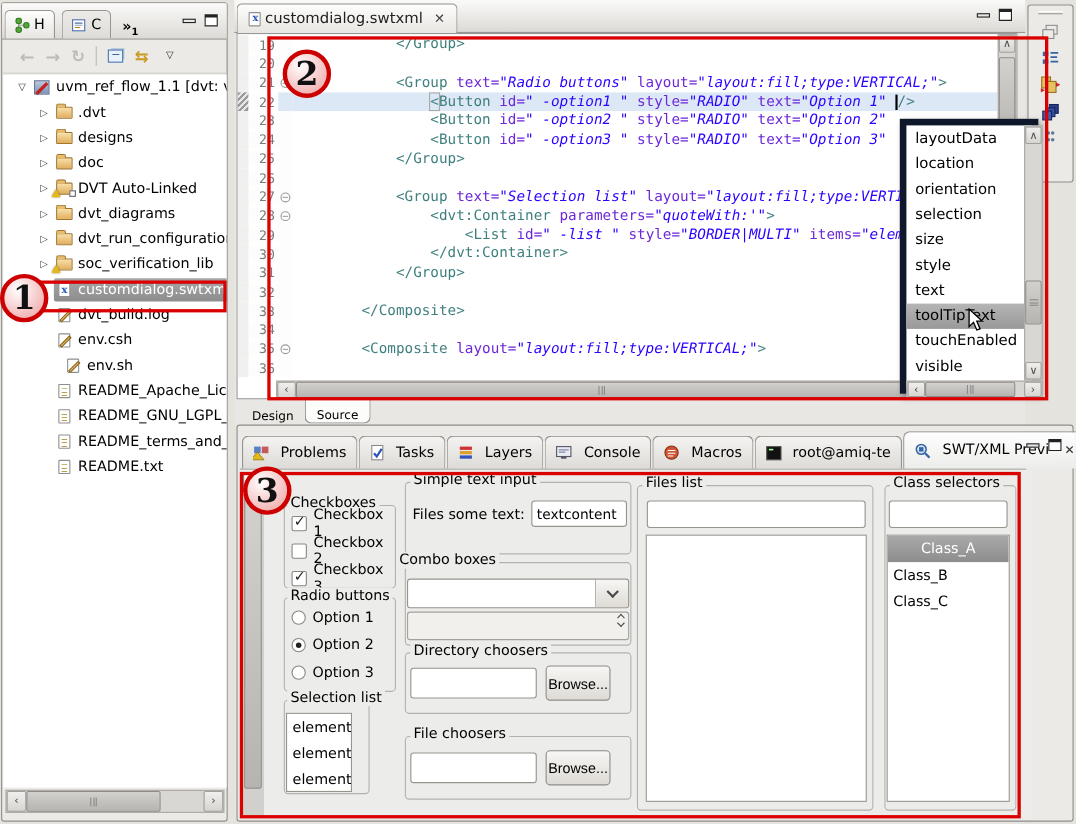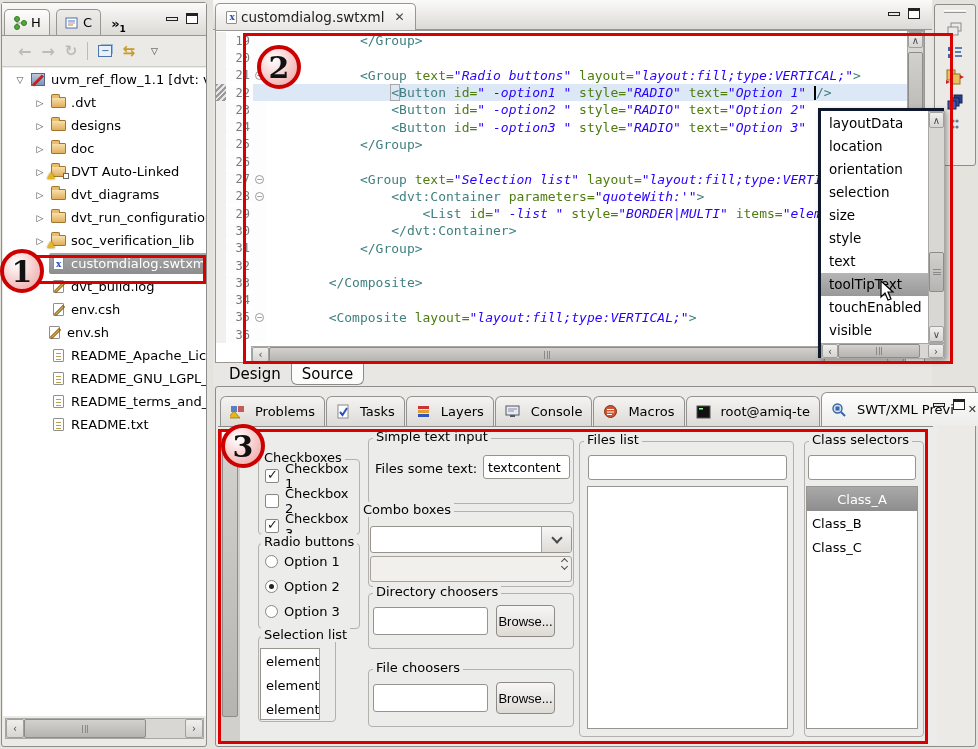--- a/index.html
+++ b/index.html
@@ -37,31 +37,31 @@
   
   .codewrap{background:#fff;border:1px solid #9a9896}
   .cline{display:flex;height:17.3px;align-items:center}
   .ruler{width:10px;height:100%;flex:none;background:#f1f0ee}
   .ruler.marked{background:repeating-linear-gradient(135deg,#9a9a9a 0 2px,#e6e6e6 2px 4px)}
   .lnum{width:27px;flex:none;text-align:right;padding-right:3px;color:#7a7a7c;font:12px "DejaVu Sans Mono",monospace;background:#fdfdfd}
   .foldc{width:13px;flex:none;display:flex;justify-content:center;align-items:center;background:#fdfdfd;height:100%}
   .fold{width:9px;height:9px;border:1px solid #9a9a9a;border-radius:50%;color:#777;font-size:8px;line-height:7px;text-align:center;background:#fff}
   .ctext{flex:1;font:13px "DejaVu Sans Mono",monospace;white-space:pre;height:100%;display:flex;align-items:center}
   .cline.hl .ctext,.cline.hl .foldc{background:#dde8f6}
-  .s-t{color:#3f7f7f}.s-a{color:#4d7c0f}.s-v{color:#2a00ff;font-style:italic}.s-p{color:#000}
+  .s-t{color:#3f7f7f}.s-a{color:#6d28d9}.s-v{color:#2a00ff;font-style:italic}.s-p{color:#000}
   .bracket-box{outline:1px solid #a8a8a8}
   .caret{display:inline-block;width:2px;height:14px;background:#000;vertical-align:middle}
   
   .sb-track{background:#d9d7d3;border:1px solid #a9a7a3}
   .sb-thumb{background:linear-gradient(#d3d1cd,#b6b4b0);border:1px solid #8e8c88;border-radius:2px;position:absolute;display:flex;align-items:center;justify-content:center}
   .sb-btn{position:absolute;background:linear-gradient(#f0efed,#d7d5d1);border:1px solid #a0a09c;color:#4a4a4a;display:flex;align-items:center;justify-content:center;font-size:10px;border-radius:2px}
   .griph{display:flex;flex-direction:column;gap:1.5px}.griph i{width:8px;height:1px;background:#8a8a8a;display:block}
   .gripv{display:flex;gap:1.5px}.gripv i{width:1px;height:8px;background:#8a8a8a;display:block}
   
-  #popup{background:#fff;border:3px solid #0f172a;box-shadow:3px 3px 6px rgba(0,0,0,.35);z-index:50}
+  #popup{background:#fff;border:6px solid #0f172a;box-shadow:3px 3px 6px rgba(0,0,0,.35);z-index:50}
   .pitem{height:23.1px;display:flex;align-items:center;padding-left:8px;font-size:13.5px}
   .pitem.sel{background:linear-gradient(#b5b5b5,#999);}
   
   .btabbar{display:flex;align-items:flex-end;border-bottom:1px solid #8e8c88}
   .btab{display:inline-flex;align-items:center;gap:10px;padding:0 9px;height:30px;border:1px solid #949290;border-bottom:none;border-radius:6px 6px 0 0;background:linear-gradient(#f4f3f1,#dddbd7);margin-right:1px;white-space:nowrap}
   .btab.sel{height:34px;background:linear-gradient(#fefefe,#ececea)}
   .btab .closex{margin-left:4px;color:#333;font-size:11px}
   
   #preview{background:#ececea}
   .grp{position:absolute;border:1px solid #b3b1ad;border-radius:4px}
@@ -75,21 +75,21 @@
   .lirow{height:24px;display:flex;align-items:center;padding-left:5px}
   .lirow.sel{background:linear-gradient(#a9a9a9,#8d8d8d);color:#fff;justify-content:center;padding-left:0}
   .tinput{background:#fff;border:1px solid #97938d;border-radius:3px;font:13px "DejaVu Sans",sans-serif;padding:0 4px}
   .pushbtn{background:linear-gradient(#f7f6f4,#dedbd6);border:1px solid #8e8b86;border-radius:4px;font-size:13px;display:flex;align-items:center;justify-content:center}
   .chev{width:8px;height:8px;border-right:2px solid #4a4a4a;border-bottom:2px solid #4a4a4a;transform:rotate(45deg);margin-top:-4px}
   .chev-up-s{width:5px;height:5px;border-right:1.6px solid #4a4a4a;border-bottom:1.6px solid #4a4a4a;transform:rotate(-135deg);margin-bottom:1px}
   .chev-dn-s{width:5px;height:5px;border-right:1.6px solid #4a4a4a;border-bottom:1.6px solid #4a4a4a;transform:rotate(45deg);margin-top:-1px}
   
   .redbox{position:absolute;border:3px solid #da0000;z-index:60;pointer-events:none}
   .redcirc{position:absolute;width:44px;height:44px;border:4px solid #cc0000;border-radius:50%;background:radial-gradient(circle at 35% 30%,#fff 0%,#f6c9c9 55%,#ec9f9f 100%);z-index:61;display:flex;align-items:center;justify-content:center;font:600 30px "DejaVu Serif",serif;color:#111;pointer-events:none}
-  .dsrc{display:inline-flex;align-items:center;justify-content:center;padding:0 10px;height:22px;font-size:15px}
+  .dsrc{display:inline-flex;align-items:flex-end;justify-content:center;padding:0 10px;height:22px;font-size:11px}
   .dsrc.sel{background:#fcfcfb;border:1px solid #8e8c88;border-top:none;border-radius:0 0 6px 6px}
 </style>
 </head>
 <body>
 
 <div class="abs panel" style="left:1px;top:2px;width:206px;height:745px">
   <div class="tabbar" style="height:33px;position:relative">
     <span class="ptab">
       <svg width="14" height="14">
           <line x1="4" y1="4" x2="4" y2="11" stroke="#999"></line>
@@ -228,21 +228,21 @@
         <span class="arr"></span>
         <span class="selband">
           <span class="ticon">
             <span class="i-page">
               <span class="pencil"></span>
             </span>
           </span>
           <span class="tlabel">env.csh</span>
         </span>
       </div>
-      <div class="trow" style="padding-left: 24px;">
+      <div class="trow" style="padding-left: 36px;">
         <span class="arr"></span>
         <span class="selband">
           <span class="ticon">
             <span class="i-page">
               <span class="pencil"></span>
             </span>
           </span>
           <span class="tlabel">env.sh</span>
         </span>
       </div>

